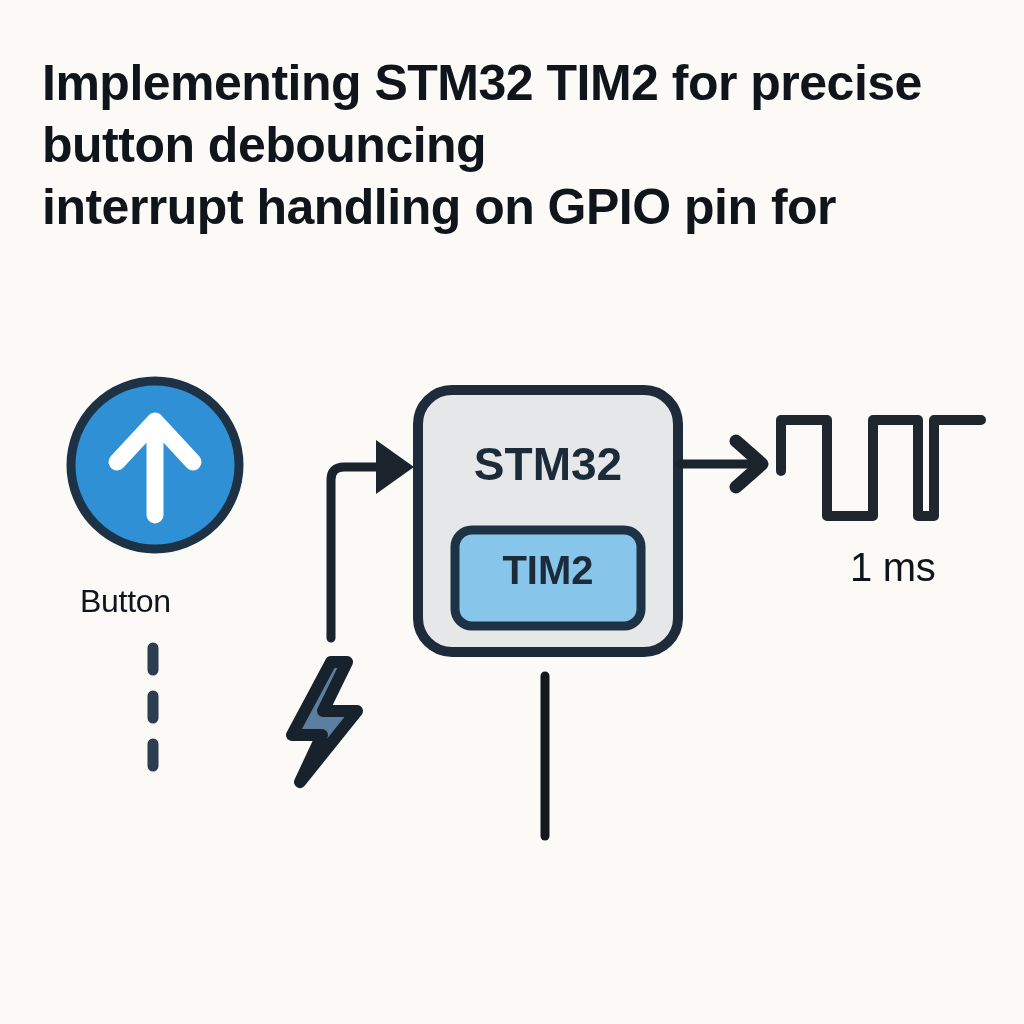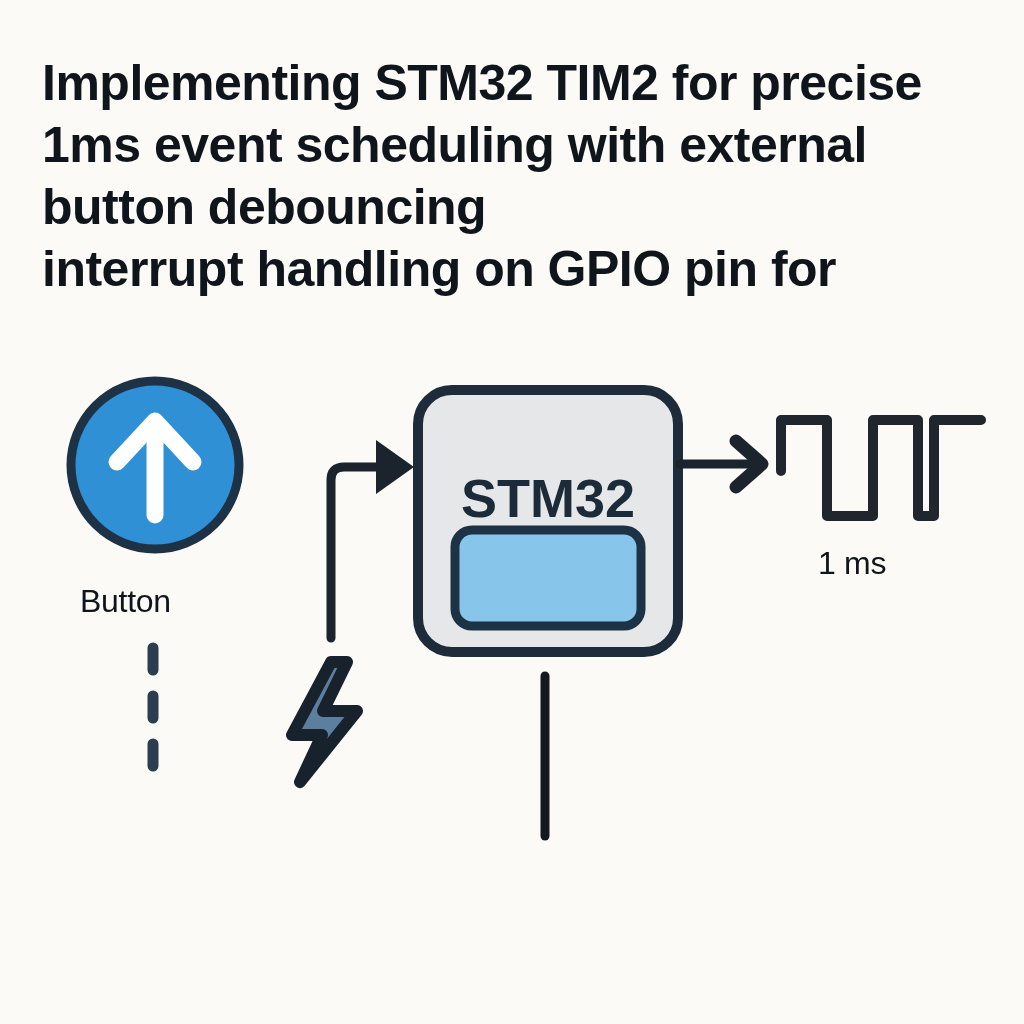--- a/index.html
+++ b/index.html
@@ -55,23 +55,23 @@
     white-space: nowrap;
   }
   #button-label {
     left: 80px;
     top: 583px;
     font-size: 32px;
     font-weight: 400;
     letter-spacing: -0.3px;
   }
   #ms-label {
-    left: 818px;
+    left: 850px;
     top: 545px;
-    font-size: 32px;
+    font-size: 40px;
     font-weight: 400;
     letter-spacing: -0.3px;
     text-align: right;
   }
   #interrupt-label {
     left: 233px;
     top: 785px;
     font-size: 40px;
     font-weight: 400;
     line-height: 58px;
@@ -79,25 +79,24 @@
   }
   #interrupt-label .il-line { display: block; }
 
   #stm32-label {
     position: absolute;
     left: 418px;
     top: 437px;
     width: 260px;
     text-align: center;
     font-family: "Liberation Sans", sans-serif;
-    font-size: 54px;
+    font-size: 46px;
     font-weight: 700;
     color: #1b2b3a;
     letter-spacing: 0px;
-    margin-top: 30px;
   }
   #tim2-label {
     position: absolute;
     left: 455px;
     top: 548px;
     width: 186px;
     text-align: center;
     font-family: "Liberation Sans", sans-serif;
     font-size: 40px;
     font-weight: 700;
@@ -105,21 +104,20 @@
     letter-spacing: 0px;
   }
 </style>
 </head>
 <body>
 
 <div id="canvas">
 
   <div id="title-block">
     <div class="title-line">Implementing STM32 TIM2 for precise</div>
-    <div class="title-line">1ms event scheduling with external</div>
     <div class="title-line">button debouncing</div>
     <div class="title-line">interrupt handling on GPIO pin for</div>
   </div>
 
   <svg id="diagram-svg" viewBox="0 0 1024 1024">
 
     <g>
       <circle cx="155" cy="465" r="84" fill="#2f90d6" stroke="#1d3244" stroke-width="9"></circle>
 
       <g fill="none" stroke="#ffffff" stroke-width="17" stroke-linecap="round" stroke-linejoin="round">
@@ -150,17 +148,18 @@
       <path d="M736 441 L762 464 L736 487" fill="none" stroke="#1b232c" stroke-width="13" stroke-linecap="round" stroke-linejoin="round"></path>
     </g>
 
     <path d="M781 471 L781 420 L827 420 L827 516 L873 516 L873 420 L918 420 L918 516 L934 516 L934 420 L981 420" fill="none" stroke="#20262d" stroke-width="10" stroke-linecap="round" stroke-linejoin="round"></path>
   </svg>
 
   <div class="dg-label" id="button-label">Button</div>
 
   <div id="stm32-label">STM32</div>
 
+  <div id="tim2-label">TIM2</div>
 
   <div class="dg-label" id="ms-label">1 ms</div>
 
 
 </div>
 
 </body></html>

